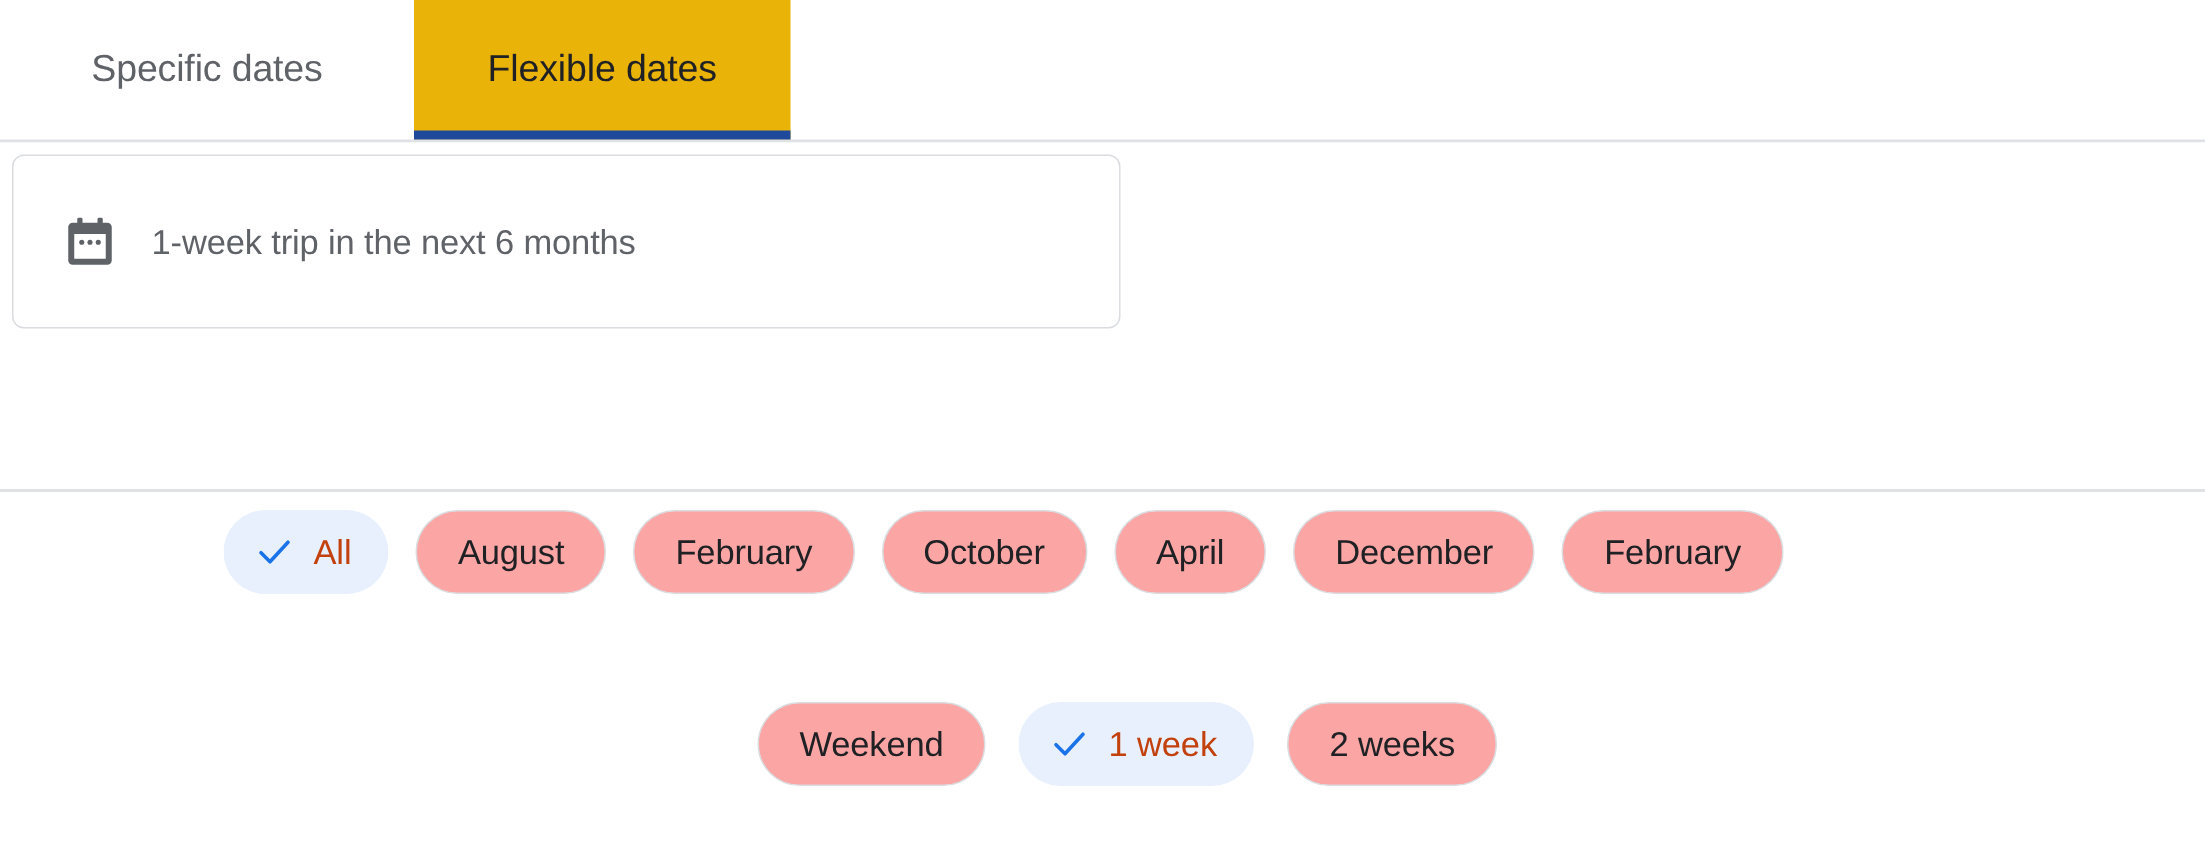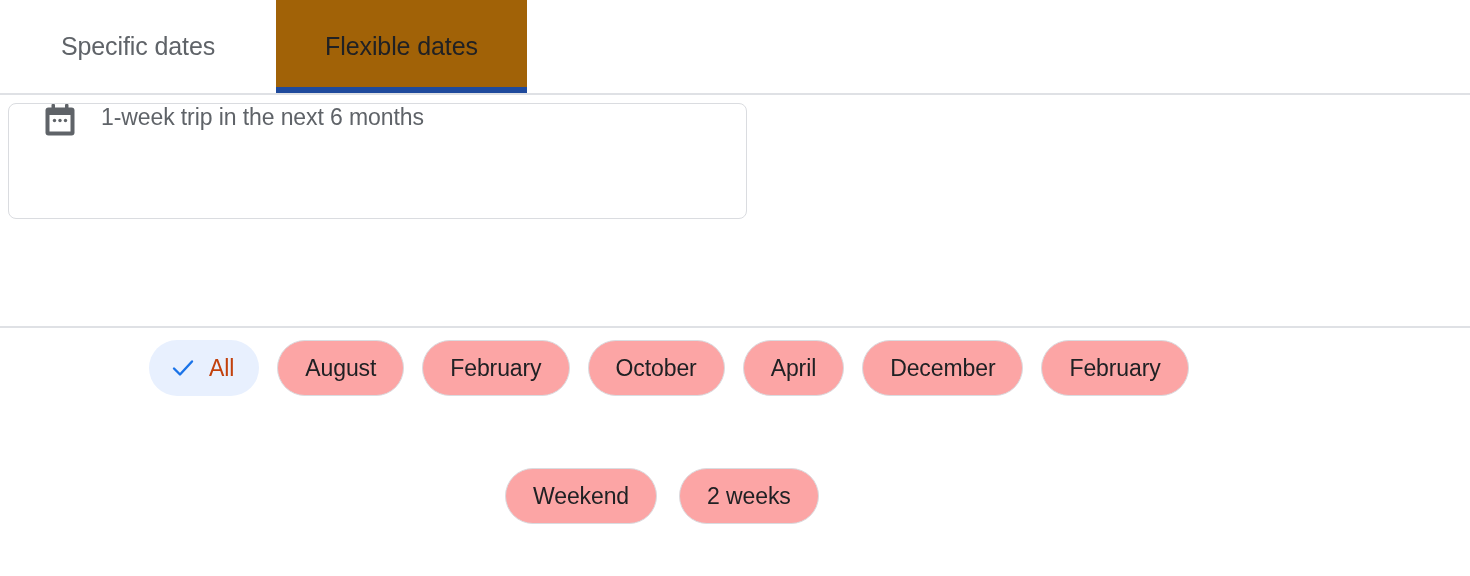--- a/index.html
+++ b/index.html
@@ -59,21 +59,21 @@
     left: 0;
     width: 276px;
     color: #5f6368;
     font-weight: 400;
   }
 
   .tab-flexible {
     left: 276px;
     width: 251px;
     color: #202124;
-    background: #a16207;
+    background: #eab308;
     font-weight: 500;
   }
 
   .tab-underline {
     position: absolute;
     left: 276px;
     top: 87px;
     width: 251px;
     height: 6px;
     background: #1f4a9c;
@@ -102,21 +102,21 @@
   .date-field {
     position: absolute;
     left: 8px;
     top: 8px;
     width: 739px;
     height: 116px;
     border: 1px solid #dadce0;
     border-radius: 8px;
     background: #ffffff;
     display: flex;
-    align-items: flex-start;
+    align-items: center;
     padding-left: 36px;
     cursor: pointer;
   }
 
   .cal-icon {
     position: relative;
     width: 30px;
     height: 32px;
     flex: 0 0 auto;
     margin-right: 26px;
@@ -256,20 +256,28 @@
       <span>February</span>
     </button>
   </div>
 
   <div class="chip-row durations-row">
     <button class="chip">
 
       <span>Weekend</span>
     </button>
 
+    <button class="chip selected">
+      <span class="check">
+        <svg width="26" height="26" viewBox="0 0 26 26" xmlns="http://www.w3.org/2000/svg">
+          <path d="M4 13.5 L10 19.5 L22 6.5" fill="none" stroke="#1a73e8" stroke-width="2.4" stroke-linecap="round" stroke-linejoin="round"></path>
+        </svg>
+      </span>
+      <span>1 week</span>
+    </button>
 
     <button class="chip">
 
       <span>2 weeks</span>
     </button>
   </div>
 
 </div>
 
 </body></html>

